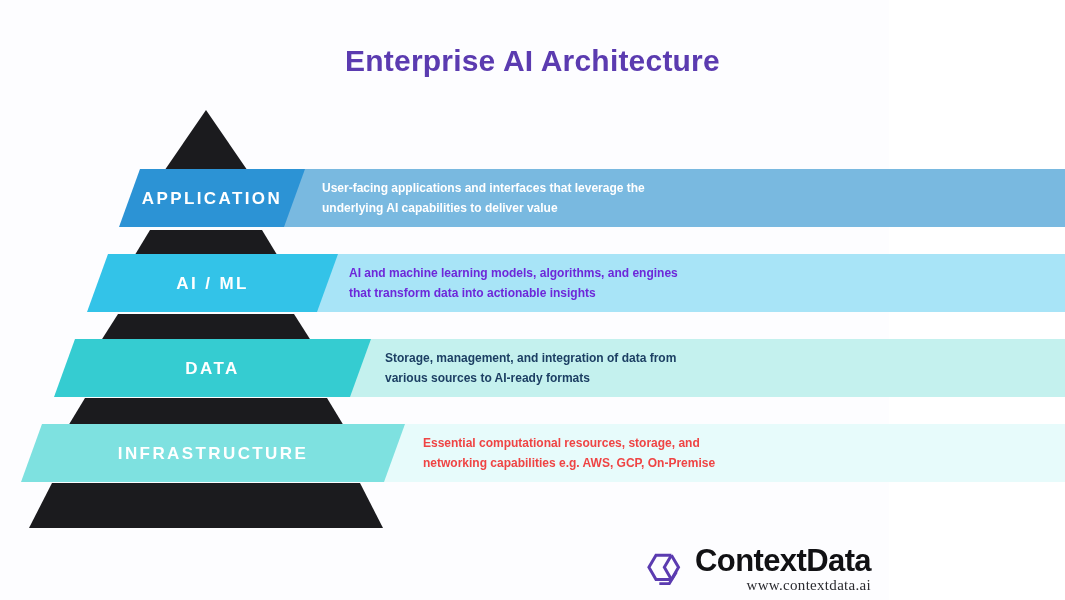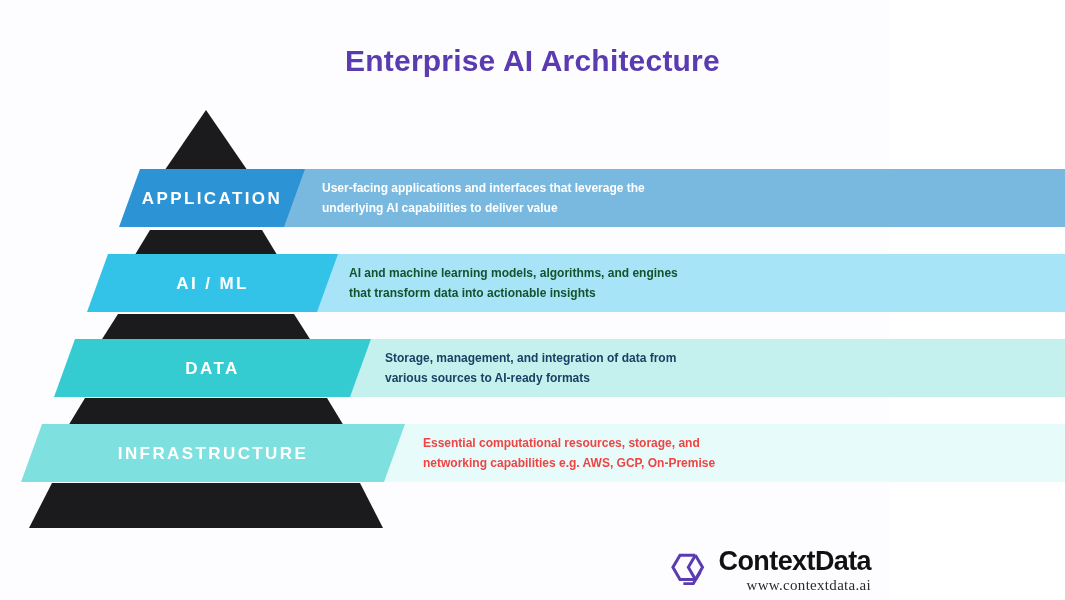--- a/index.html
+++ b/index.html
@@ -49,36 +49,36 @@
   
   .layer-desc {
     position:absolute;
     font-weight:bold;
     font-size:12px;
     line-height:20px;
     white-space:pre-line;
     font-family:"Liberation Sans", sans-serif;
   }
   .desc-app  { color:#ffffff; }
-  .desc-aiml { color:#14532d; }
+  .desc-aiml { color:#6d28d9; }
   .desc-data { color:#1c3f63; }
   .desc-infra{ color:#ef4444; }
 
   
   #logo {
     position:absolute;
     right:18px; bottom:8px;
     display:flex;
     align-items:center;
     gap:9px;
   }
   #logo-mark { width:40px; height:40px; display:block; }
   #logo-text-wrap { display:flex; flex-direction:column; align-items:flex-end; }
   #logo-word {
-    font-size:27px;
+    font-size:31px;
     font-weight:bold;
     color:#111114;
     letter-spacing:-0.6px;
     line-height:32px;
     font-family:"Liberation Sans", sans-serif;
   }
   #logo-url {
     font-size:15px;
     color:#2b2b30;
     letter-spacing:0.3px;

